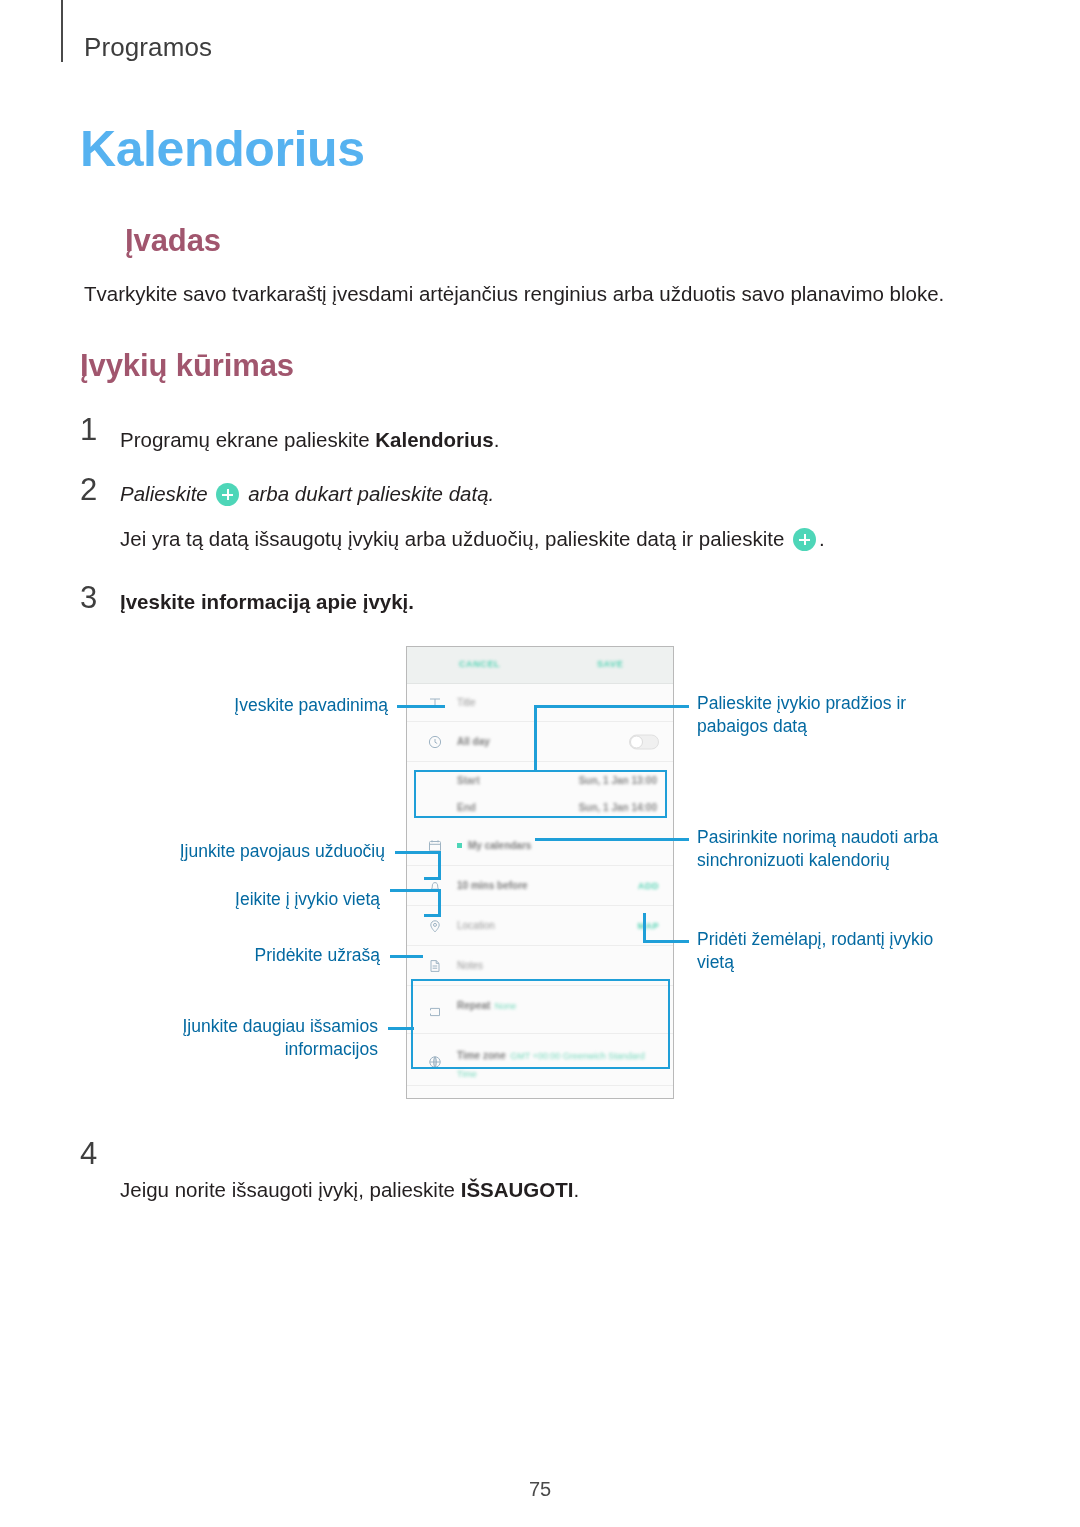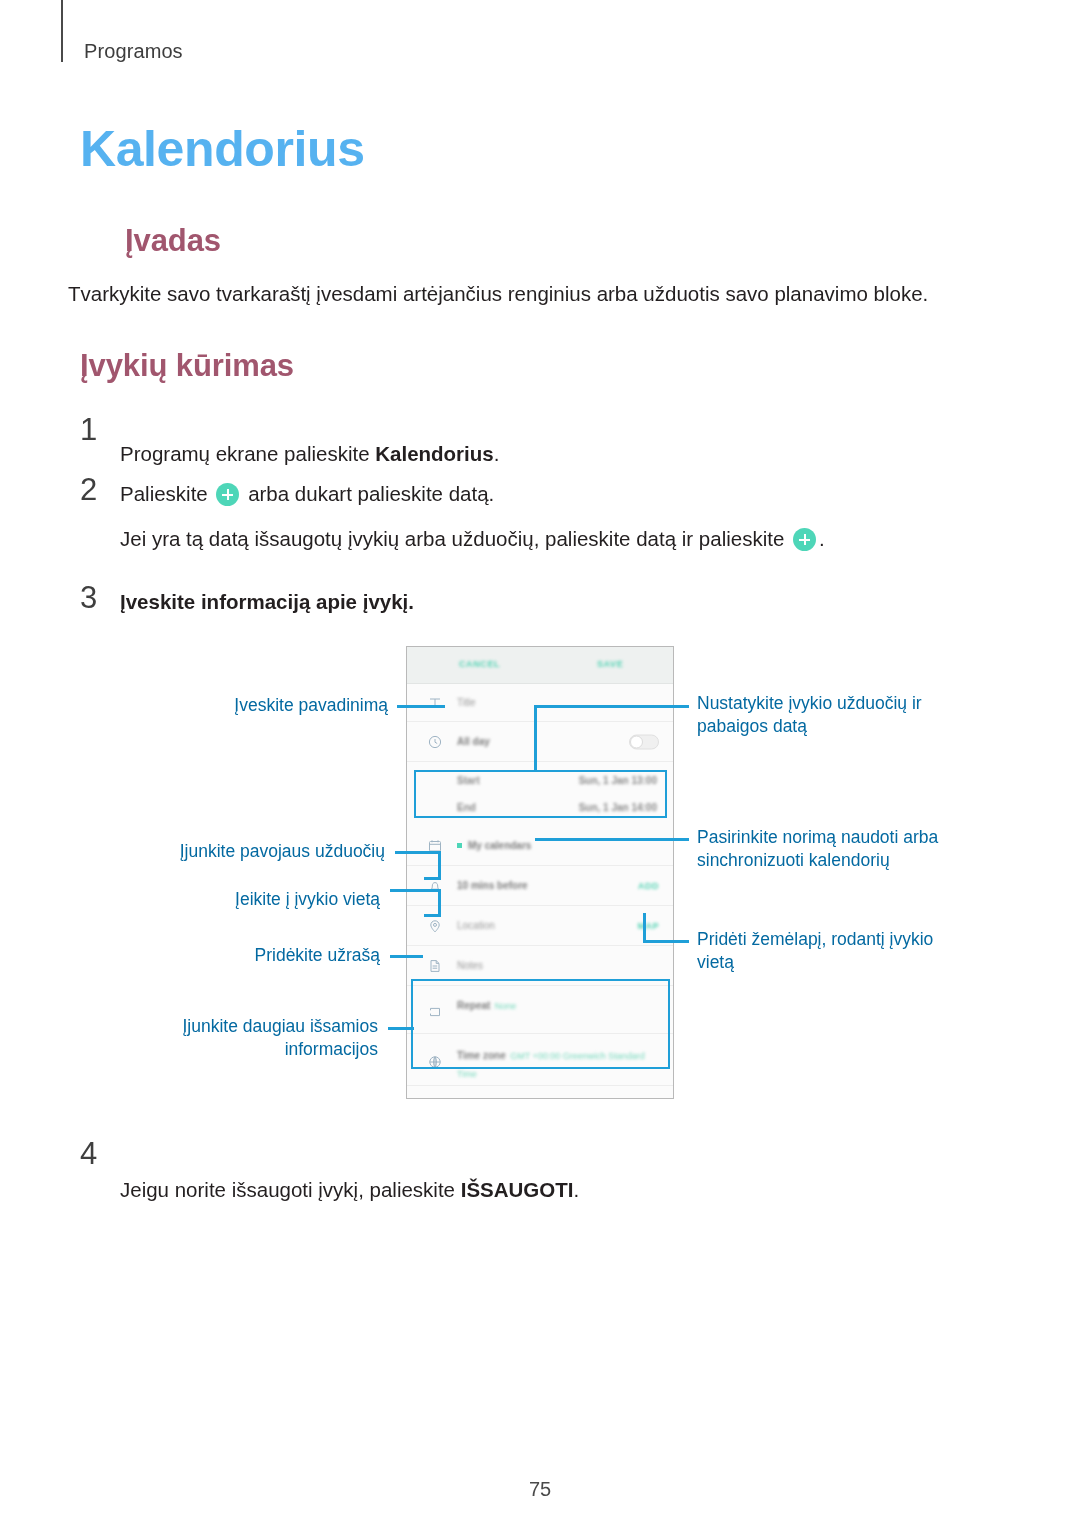--- a/index.html
+++ b/index.html
@@ -22,24 +22,23 @@
     left: 61px;
     top: 0px;
     width: 2px;
     height: 62px;
     background: #4a4a4a;
   }
   .hdr-label {
     position: absolute;
     left: 84px;
     top: 32px;
-    font-size: 20px;
+    font-size: 26px;
     color: #3d3d3d;
     letter-spacing: .1px;
-    margin-top: 8px;
   }
 
   
   .chapter-title {
     position: absolute;
     left: 80px;
     top: 120px;
     font-size: 50px;
     font-weight: bold;
     color: #56b2f0;
@@ -51,21 +50,21 @@
     font-size: 31px;
     font-weight: bold;
     color: #a1566e;
     letter-spacing: -.1px;
   }
   #h2-intro { top: 223px; margin-left: 45px; }
   #h2-create { top: 348px; }
 
   .para {
     position: absolute;
-    left: 68px;
+    left: 84px;
     font-size: 20.5px;
     color: #231f20;
     line-height: 1.45;
   }
   #intro-para { top: 279px; width: 910px; }
 
   
   .step-num {
     position: absolute;
     font-size: 31px;
@@ -76,23 +75,23 @@
     position: absolute;
     left: 120px;
     font-size: 20.5px;
     color: #231f20;
     line-height: 1.5;
     white-space: nowrap;
   }
   .step-txt b { font-weight: bold; }
 
   #s1n { left: 80px; top: 412px; }
-  #s1t { top: 439px; }
+  #s1t { top: 425px; }
   #s2n { left: 80px; top: 472px; }
-  #s2t { top: 479px; }
+  #s2t { top: 479px; font-style: italic; }
   #s2t2 { top: 524px; }
   #s3n { left: 80px; top: 580px; }
   #s3t { top: 587px; font-weight: bold; }
   #s4n { left: 80px; top: 1136px; }
   #s4t { top: 1143px; margin-top: 32px; }
 
   .plus-chip {
     display: inline-block;
     width: 23px;
     height: 23px;
@@ -430,17 +429,17 @@
 
 <div class="cline cv" style="left:643px; top:913px; height:29px;"></div>
 <div class="cline ch" style="left:643px; top:940px; width:46px;"></div>
 
 <div class="clabel left" style="left:120px; top:694px; width:268px;">Įveskite pavadinimą</div>
 <div class="clabel left" style="left:120px; top:840px; width:265px;">Įjunkite pavojaus užduočių</div>
 <div class="clabel left" style="left:120px; top:888px; width:260px;">Įeikite į įvykio vietą</div>
 <div class="clabel left" style="left:120px; top:944px; width:260px;">Pridėkite užrašą</div>
 <div class="clabel left" style="left:120px; top:1015px; width:258px;">Įjunkite daugiau išsamios informacijos</div>
 
-<div class="clabel right" style="left:697px; top:692px; width:268px;">Nustatykite įvykio užduočių ir pabaigos datą</div>
+<div class="clabel right" style="left:697px; top:692px; width:268px;">Palieskite įvykio pradžios ir pabaigos datą</div>
 <div class="clabel right" style="left:697px; top:826px; width:268px;">Pasirinkite norimą naudoti arba sinchronizuoti kalendorių</div>
 <div class="clabel right" style="left:697px; top:928px; width:268px;">Pridėti žemėlapį, rodantį įvykio vietą</div>
 
 <div class="pageno">75</div>
 
 </body></html>

